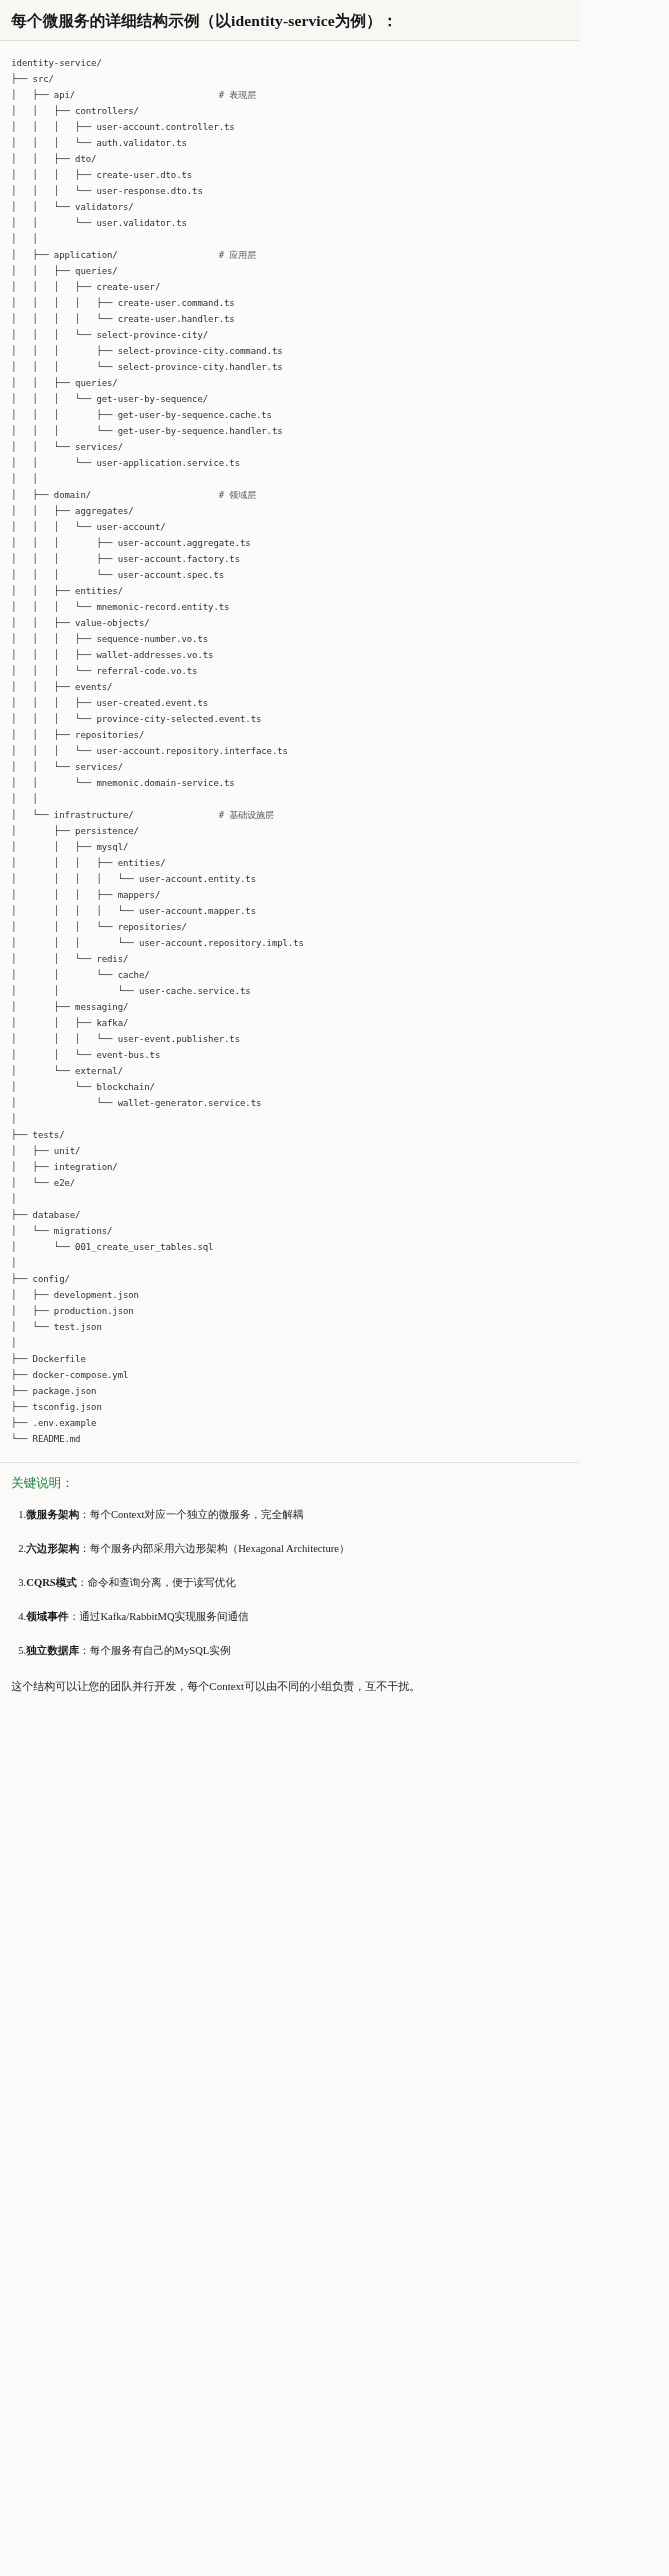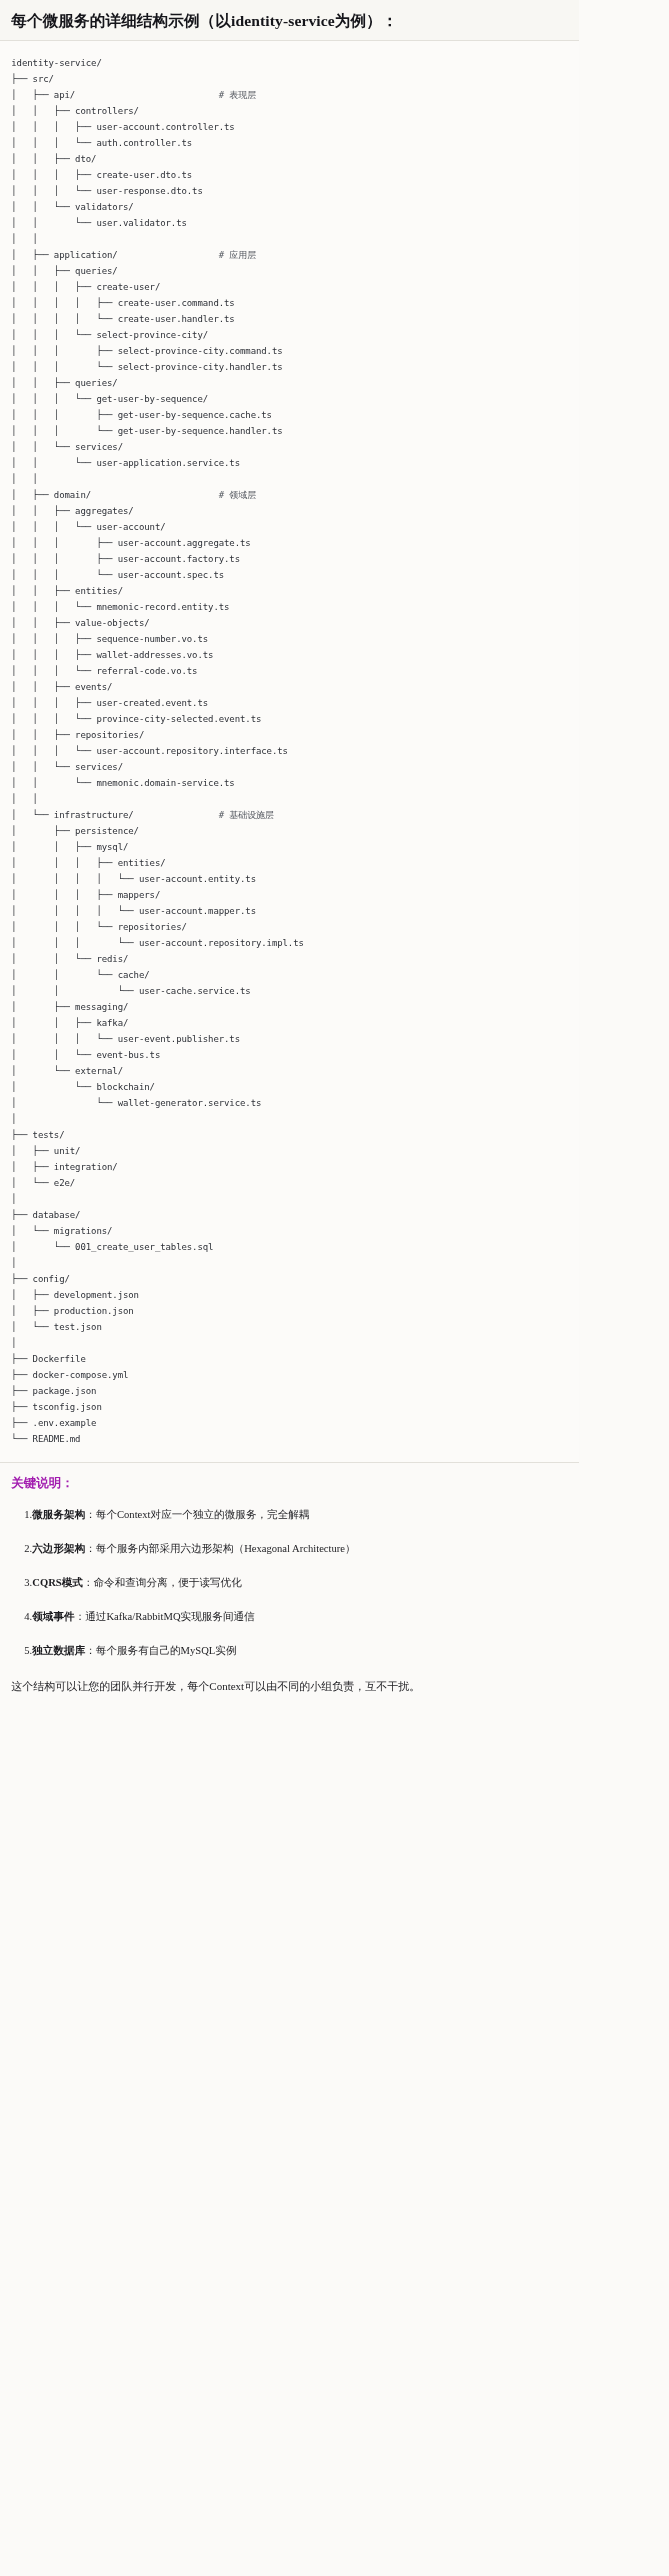--- a/index.html
+++ b/index.html
@@ -59,26 +59,26 @@
   
   .notes {
     box-sizing: border-box;
     padding: 12.5px 11.3px 16.3px 11.3px;
     background: #fbfaf8;
     border-top: 0.6px solid #e2e0da;
   }
   .notes h2 {
     margin: 0 0 15px 0;
     font-size: 12.5px;
-    font-weight: bold;
-    color: #a21caf;
+    font-weight: normal;
+    color: #15803d;
     font-family: "Liberation Serif", serif;
   }
   .note-list {
-    margin: 13px;
+    margin: 7px;
     padding: 0;
     list-style: none;
   }
   .note-item {
     font-family: "Liberation Serif", serif;
     font-size: 10.6px;
     line-height: 1.5;
     color: #1c1c20;
     margin-bottom: 18px;
   }
@@ -110,21 +110,21 @@
   <div class="doc-header">
     <h1>每个微服务的详细结构示例（以identity-service为例）：</h1>
   </div>
 
   <div class="tree-block">
     <pre class="tree"><span>identity-service/</span>
 <span>├── src/</span>
 <span><span>│   ├── api/                           </span><span class="cmt"># 表现层</span></span>
 <span>│   │   ├── controllers/</span>
 <span>│   │   │   ├── user-account.controller.ts</span>
-<span>│   │   │   └── auth.controller.ts</span>
+<span>│   │   │   └── auth.validator.ts</span>
 <span>│   │   ├── dto/</span>
 <span>│   │   │   ├── create-user.dto.ts</span>
 <span>│   │   │   └── user-response.dto.ts</span>
 <span>│   │   └── validators/</span>
 <span>│   │       └── user.validator.ts</span>
 <span>│   │</span>
 <span><span>│   ├── application/                   </span><span class="cmt"># 应用层</span></span>
 <span>│   │   ├── queries/</span>
 <span>│   │   │   ├── create-user/</span>
 <span>│   │   │   │   ├── create-user.command.ts</span>

